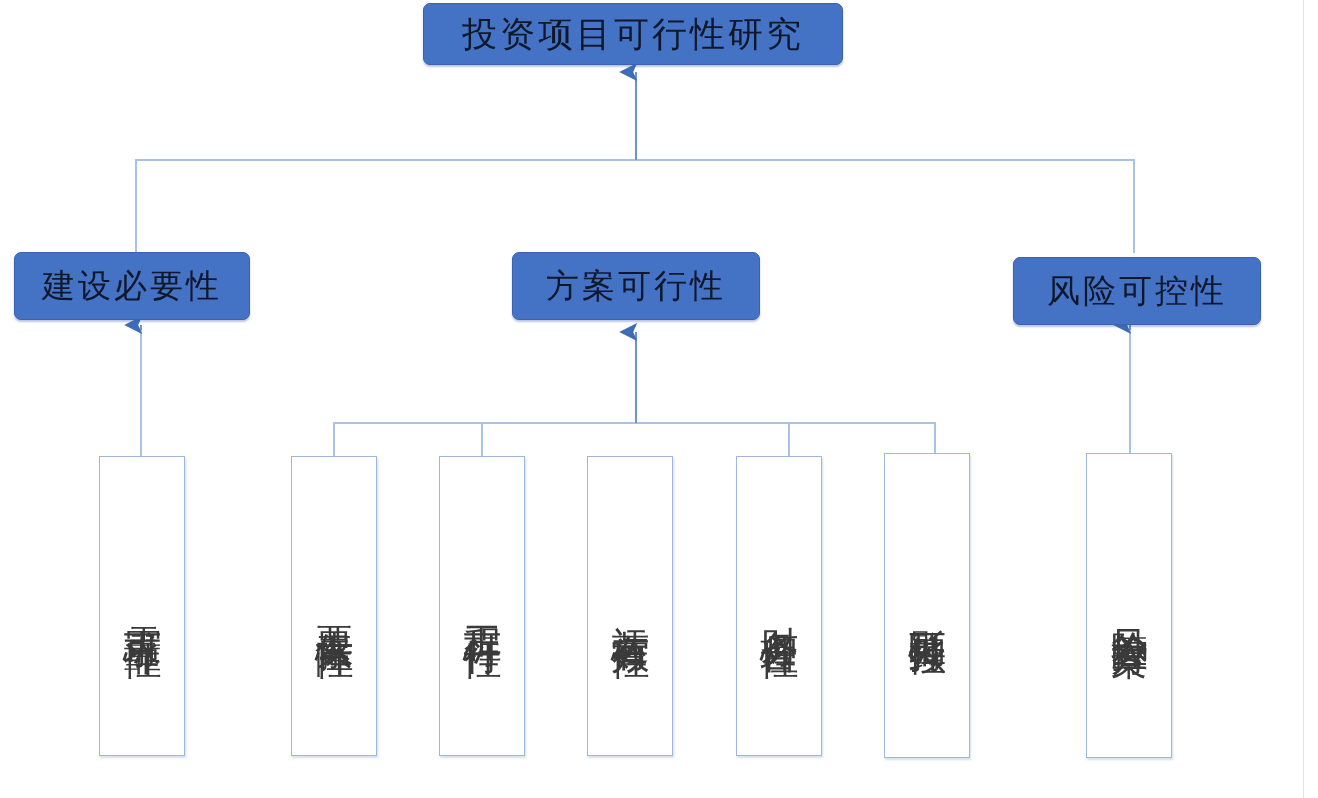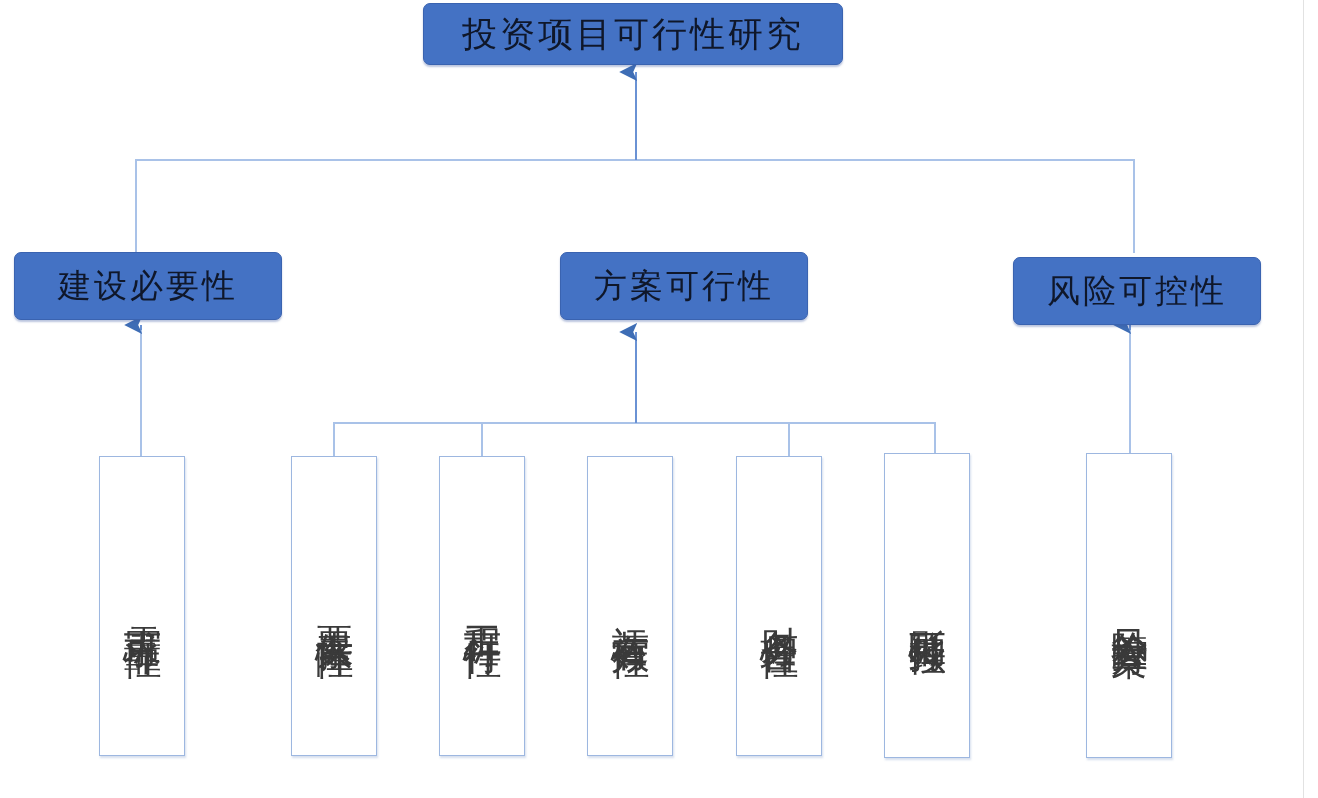--- a/index.html
+++ b/index.html
@@ -43,22 +43,22 @@
     left: 423px;
     top: 3px;
     width: 420px;
     height: 62px;
     font-size: 35px;
   }
   .node-l2 {
     height: 68px;
     font-size: 33px;
   }
-  .node-l2.n0 { left: 14px;   top: 252px; width: 268px; }
-  .node-l2.n1 { left: 512px;  top: 252px; width: 248px; margin-left: 48px; }
+  .node-l2.n0 { left: 14px;   top: 252px; width: 236px; }
+  .node-l2.n1 { left: 512px;  top: 252px; width: 248px; }
   .node-l2.n2 { left: 1013px; top: 237px; width: 248px; margin-top: 20px; }
 
   .leaf {
     position: absolute;
     background: #ffffff;
     border: 1px solid #9DB7E0;
     box-shadow: 1px 2px 2px rgba(120,145,195,0.30);
     box-sizing: border-box;
     display: flex;
     align-items: center;

